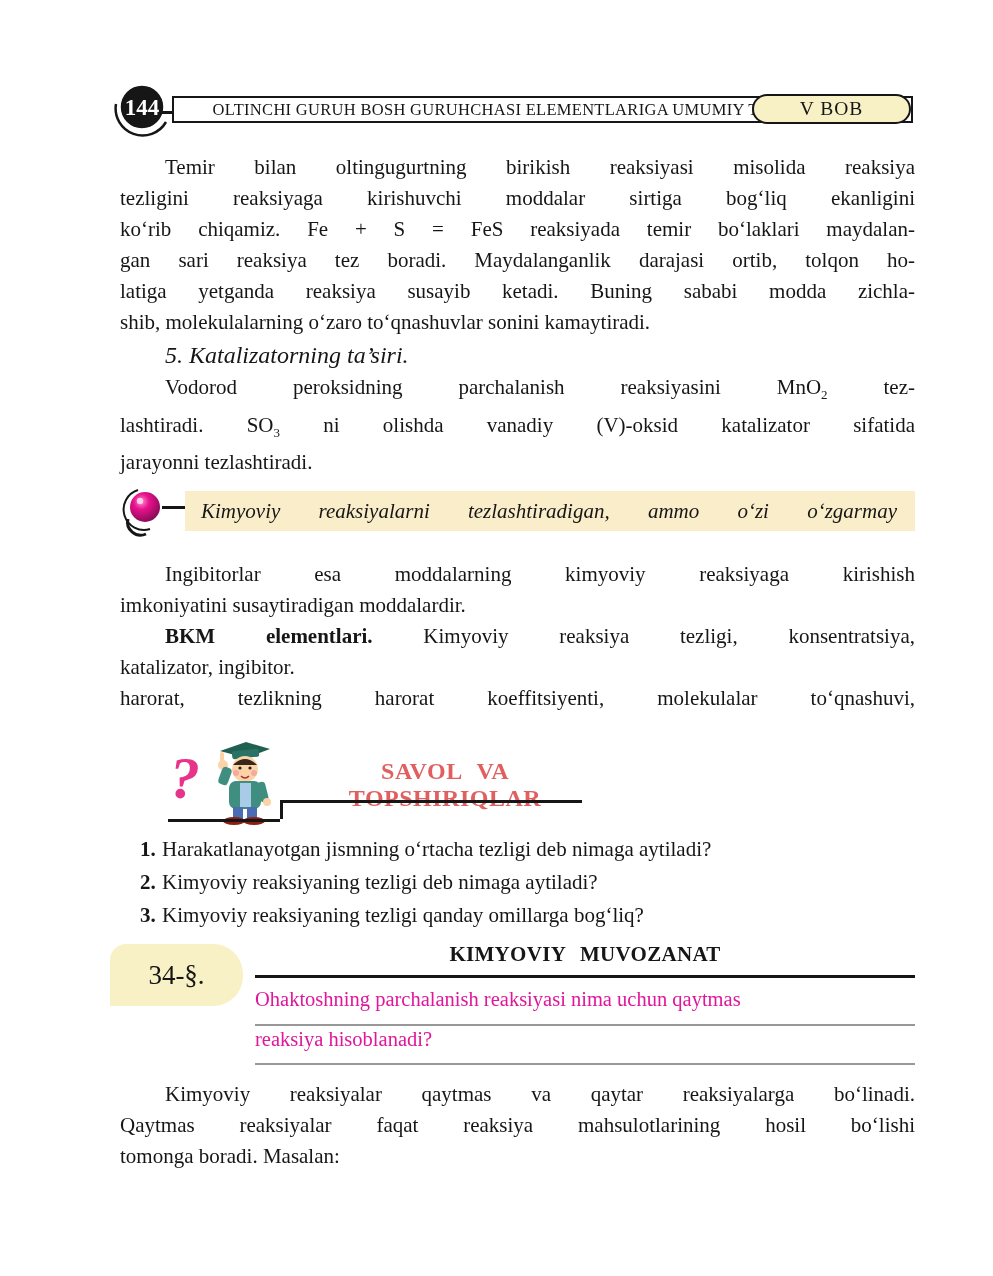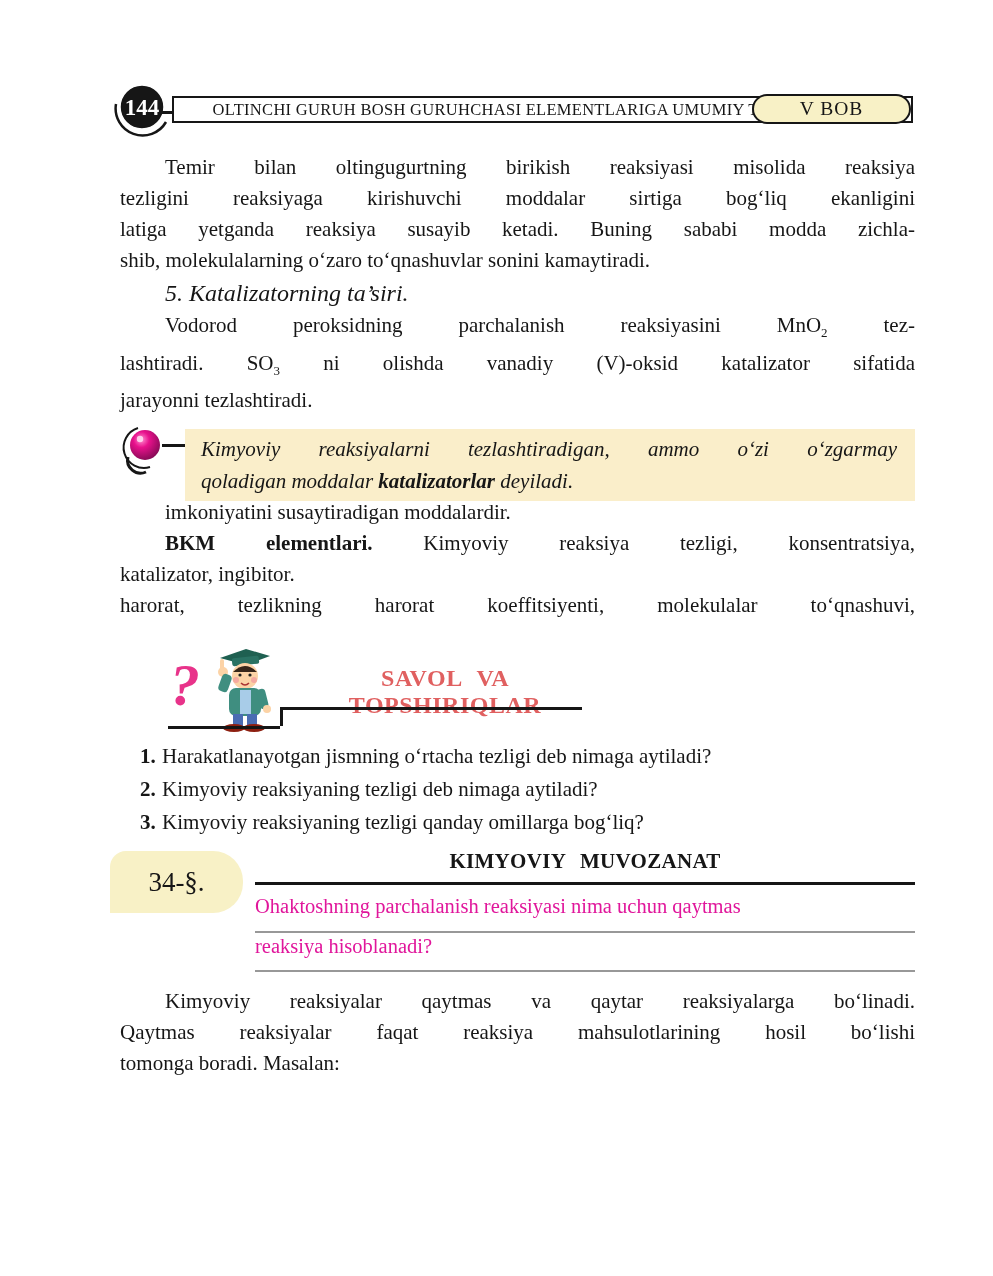--- a/index.html
+++ b/index.html
@@ -110,20 +110,22 @@
   <div class="header-bar">
     <span class="header-title">OLTINCHI GURUH BOSH GURUHCHASI ELEMENTLARIGA UMUMIY TAVSIF</span>
   </div>
   <div class="chapter-pill">V BOB</div>
 
   <div class="col">
 
     <div class="para ind">
         <div class="line"><span>Temir bilan oltingugurtning birikish reaksiyasi misolida reaksiya</span></div>
         <div class="line"><span>tezligini reaksiyaga kirishuvchi moddalar sirtiga bogʻliq ekanligini</span></div>
+        <div class="line"><span>koʻrib chiqamiz. Fe + S = FeS reaksiyada temir boʻlaklari maydalan-</span></div>
+        <div class="line"><span>gan sari reaksiya tez boradi. Maydalanganlik darajasi ortib, tolqon ho-</span></div>
         <div class="line"><span>latiga yetganda reaksiya susayib ketadi. Buning sababi modda zichla-</span></div>
         <div class="line last"><span>shib, molekulalarning oʻzaro toʻqnashuvlar sonini kamaytiradi.</span></div>
       </div>
 
     <div class="heading5">5. Katalizatorning ta’siri.</div>
 
     <div class="para ind cat-para">
         <div class="line"><span>Vodorod peroksidning parchalanish reaksiyasini MnO</span><span class="sub">2</span><span> tez-</span></div>
         <div class="line"><span>lashtiradi. SO</span><span class="sub">3</span><span> ni olishda vanadiy (V)-oksid katalizator sifatida</span></div>
         <div class="line last"><span>jarayonni tezlashtiradi.</span></div>
@@ -139,25 +141,25 @@
           </radialGradient>
         </defs>
         <path d="M18 1 A 20 20 0 1 0 30 40" fill="none" stroke="#161616" stroke-width="2"></path>
         <path d="M8 30 A 13 13 0 0 0 26 45" fill="none" stroke="#161616" stroke-width="3"></path>
         <circle cx="25" cy="18" r="15" fill="url(#sph)"></circle>
         <circle cx="20" cy="12" r="3.2" fill="#ffd9ef" opacity="0.9"></circle>
       </svg>
       <div class="def-connector"></div>
       <div class="def-box">
           <div class="line"><span>Kimyoviy reaksiyalarni tezlashtiradigan, ammo oʻzi oʻzgarmay</span></div>
-          <div class="line last"><span>qoladigan moddalar </span><span class="b">katalizatorlar</span><span> deyiladi.</span></div>
         </div>
     </div>
 
     <div class="para ind p3">
+        <div class="line"><span>Ingibitorlar esa moddalarning kimyoviy reaksiyaga kirishish</span></div>
         <div class="line last"><span>imkoniyatini susaytiradigan moddalardir.</span></div>
       </div>
 
     <div class="para ind">
         <div class="line"><span class="b">BKM elementlari.</span><span> Kimyoviy reaksiya tezligi, konsentratsiya,</span></div>
         <div class="line last"><span>katalizator, ingibitor.</span></div>
         <div class="line"><span>harorat, tezlikning harorat koeffitsiyenti, molekulalar toʻqnashuvi,</span></div>
       </div>
 
     <div class="icon-row">

